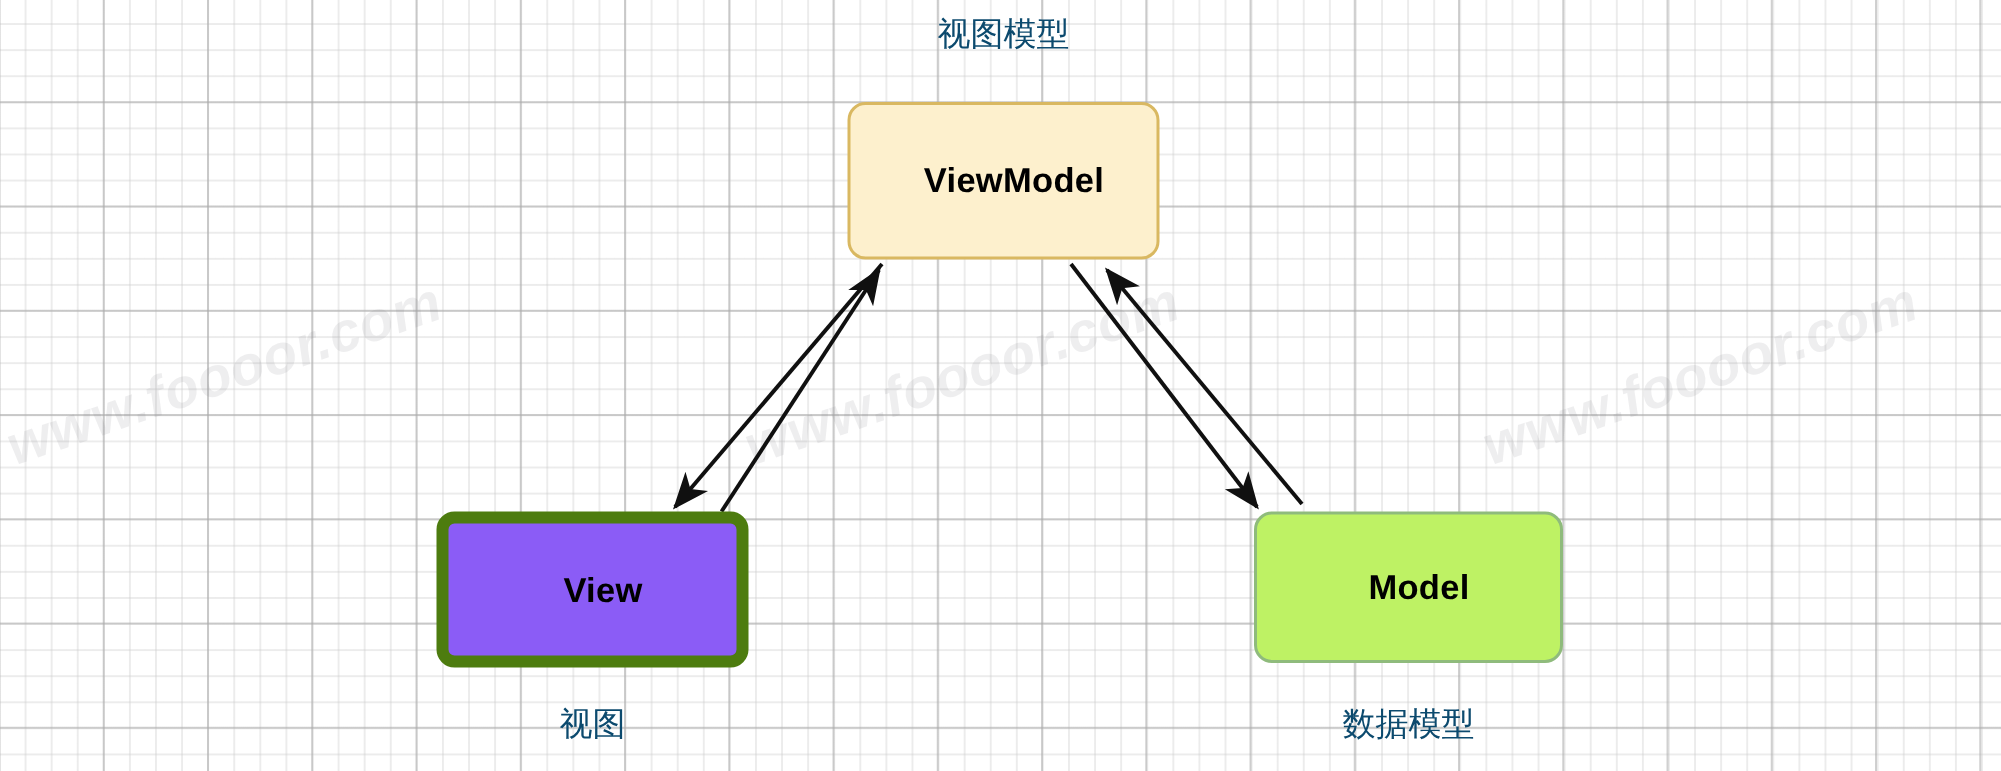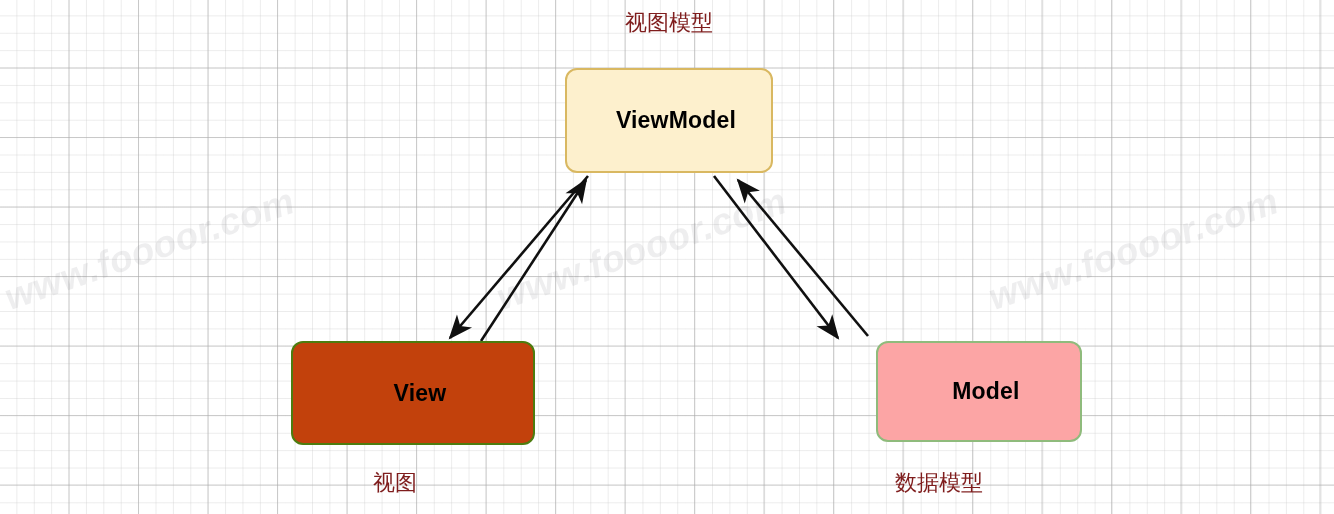--- a/index.html
+++ b/index.html
@@ -85,42 +85,41 @@
     top: 68px;
     width: 208px;
     height: 105px;
     background: #fdf0cd;
     border: 2px solid #d9b861;
   }
 
   .node-view {
     left: 291px;
     top: 341px;
-    width: 244px;
+    width: 208px;
     height: 104px;
-    background: #c2410c;
-    border: 2px solid #4d7c0f;
+    background: #8b5cf6;
+    border: 8px solid #4d7c0f;
   }
 
   .node-model {
     left: 836px;
     top: 341px;
     width: 206px;
     height: 101px;
-    background: #fca5a5;
+    background: #bef264;
     border: 2px solid #8fbb7c;
-    margin-left: 40px;
   }
 
   
   .caption {
     position: absolute;
     font-size: 22px;
     font-weight: 400;
-    color: #7f1d1d;
+    color: #0c4a6e;
     white-space: nowrap;
     text-align: center;
   }
   .caption-top    { left: 565px; top: 8px;   width: 208px; }
   .caption-view   { left: 291px; top: 468px; width: 208px; }
   .caption-model  { left: 836px; top: 468px; width: 206px; }
 </style>
 </head>
 <body>
 

